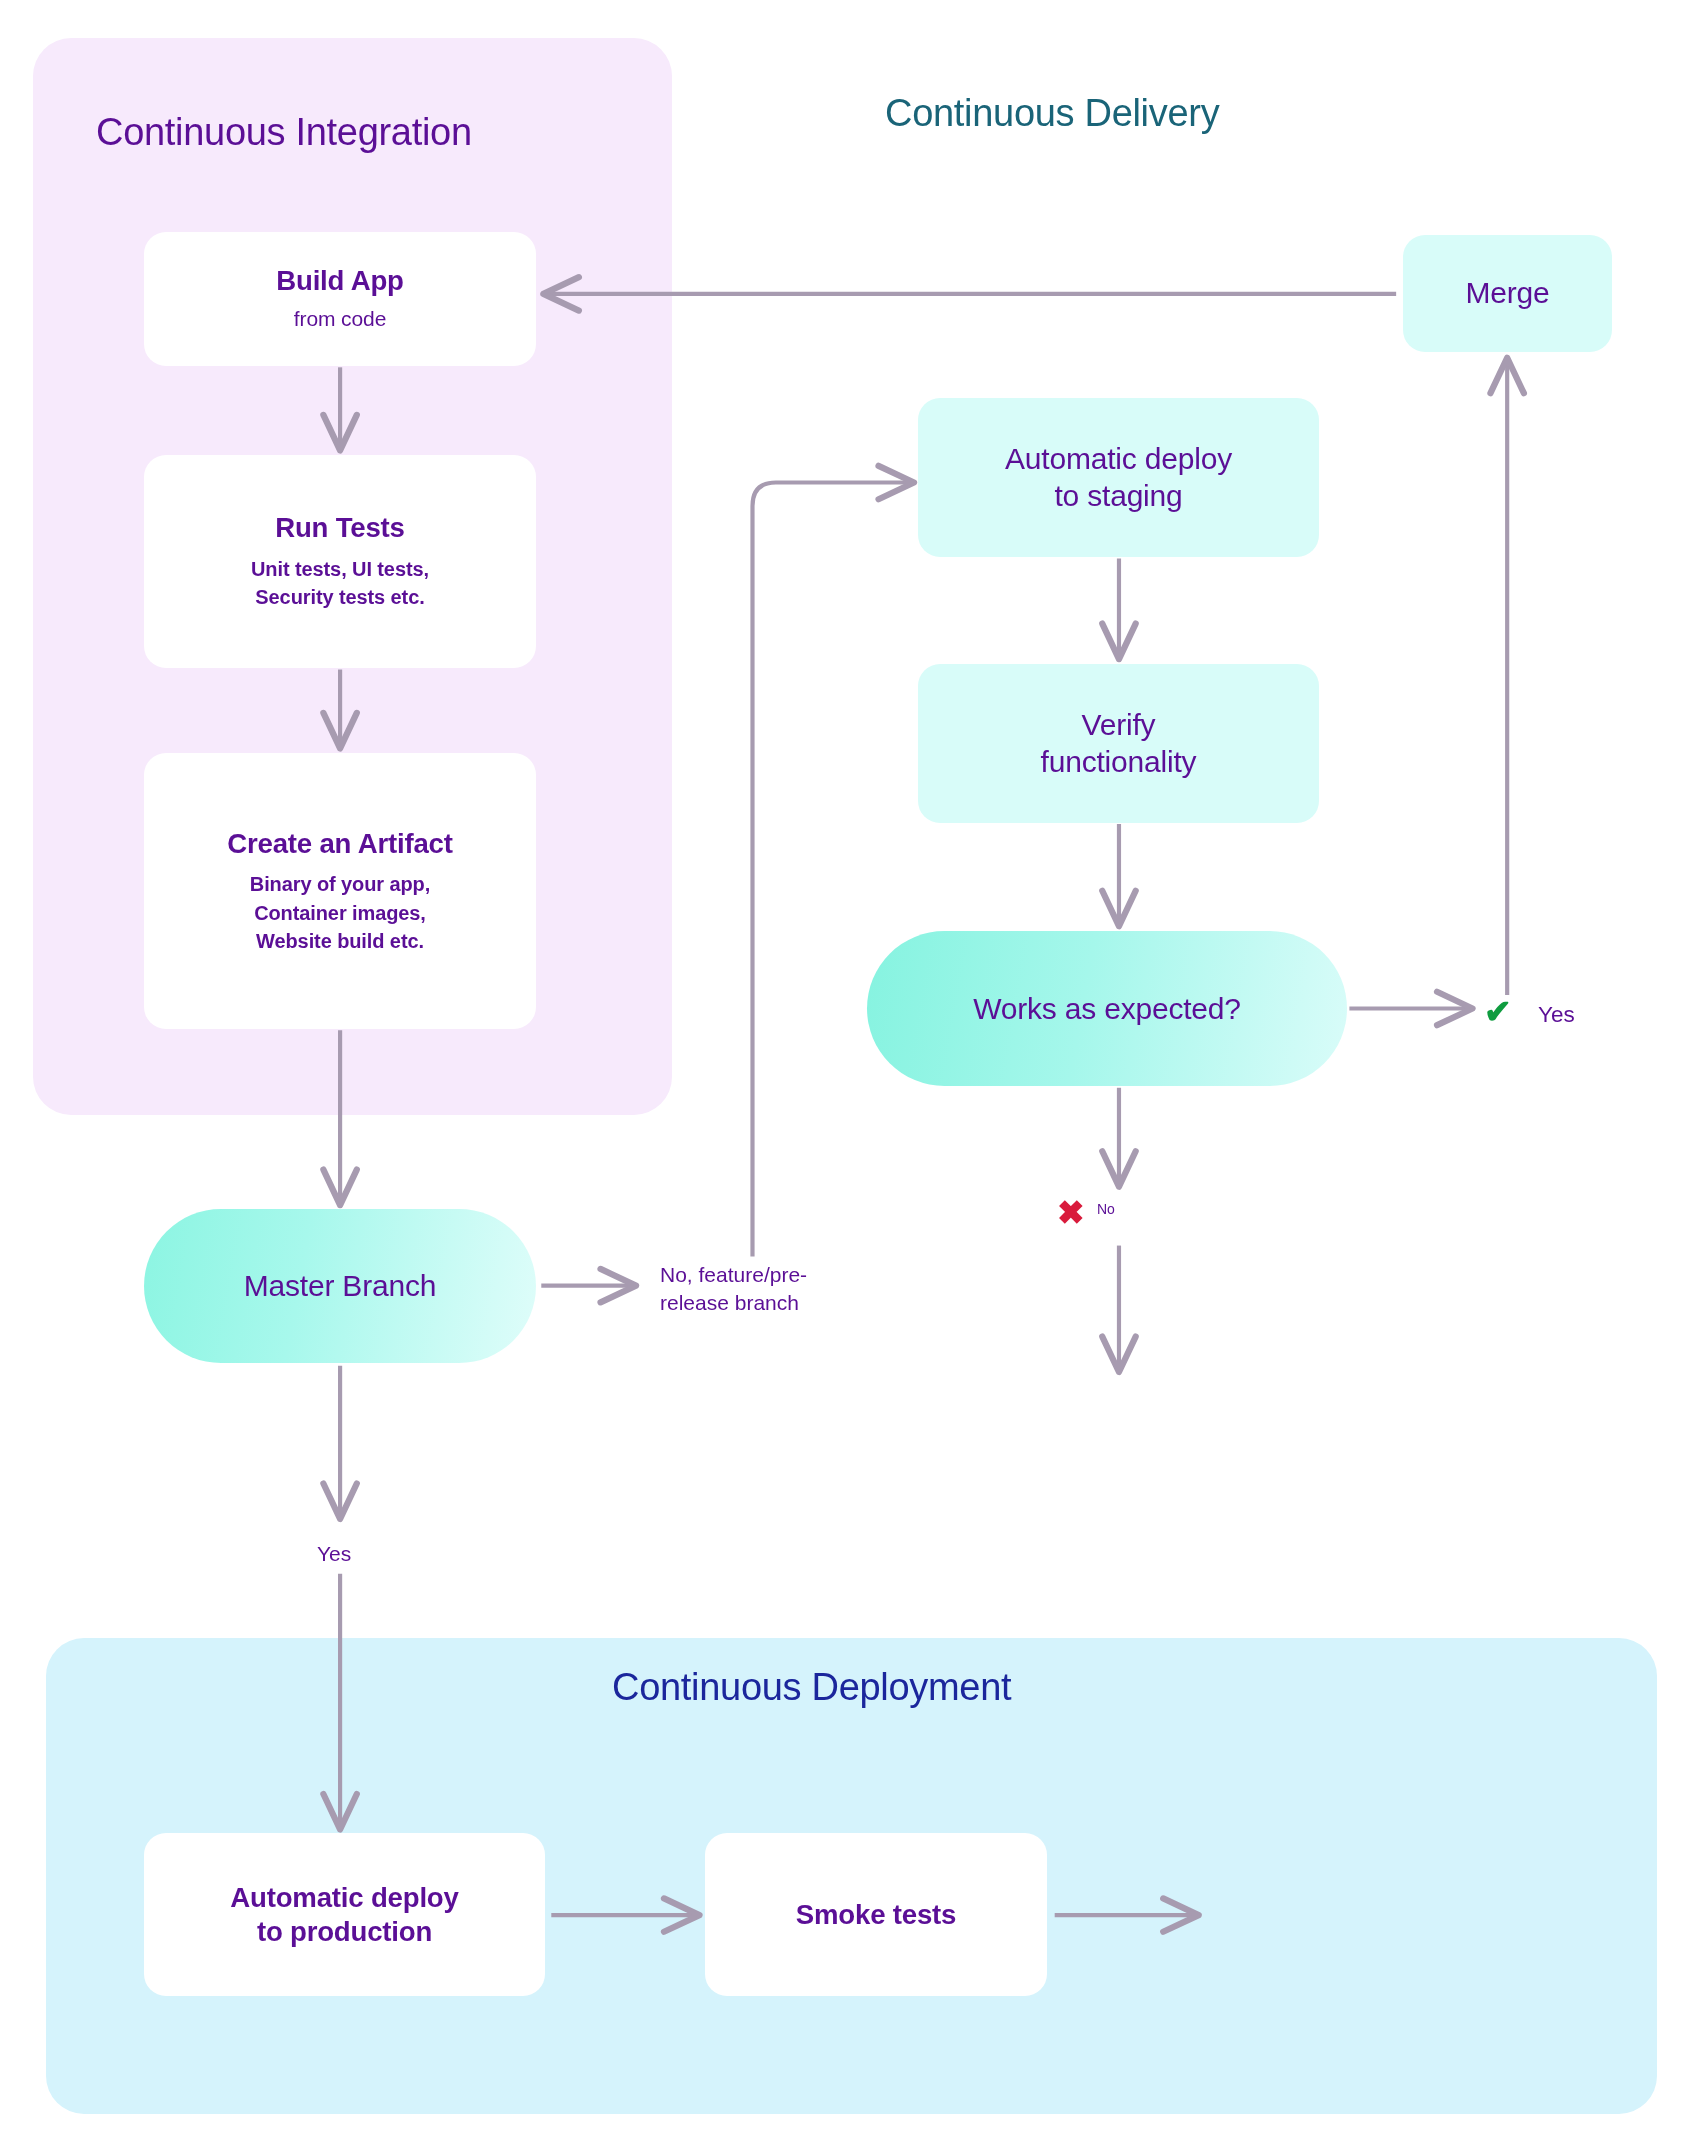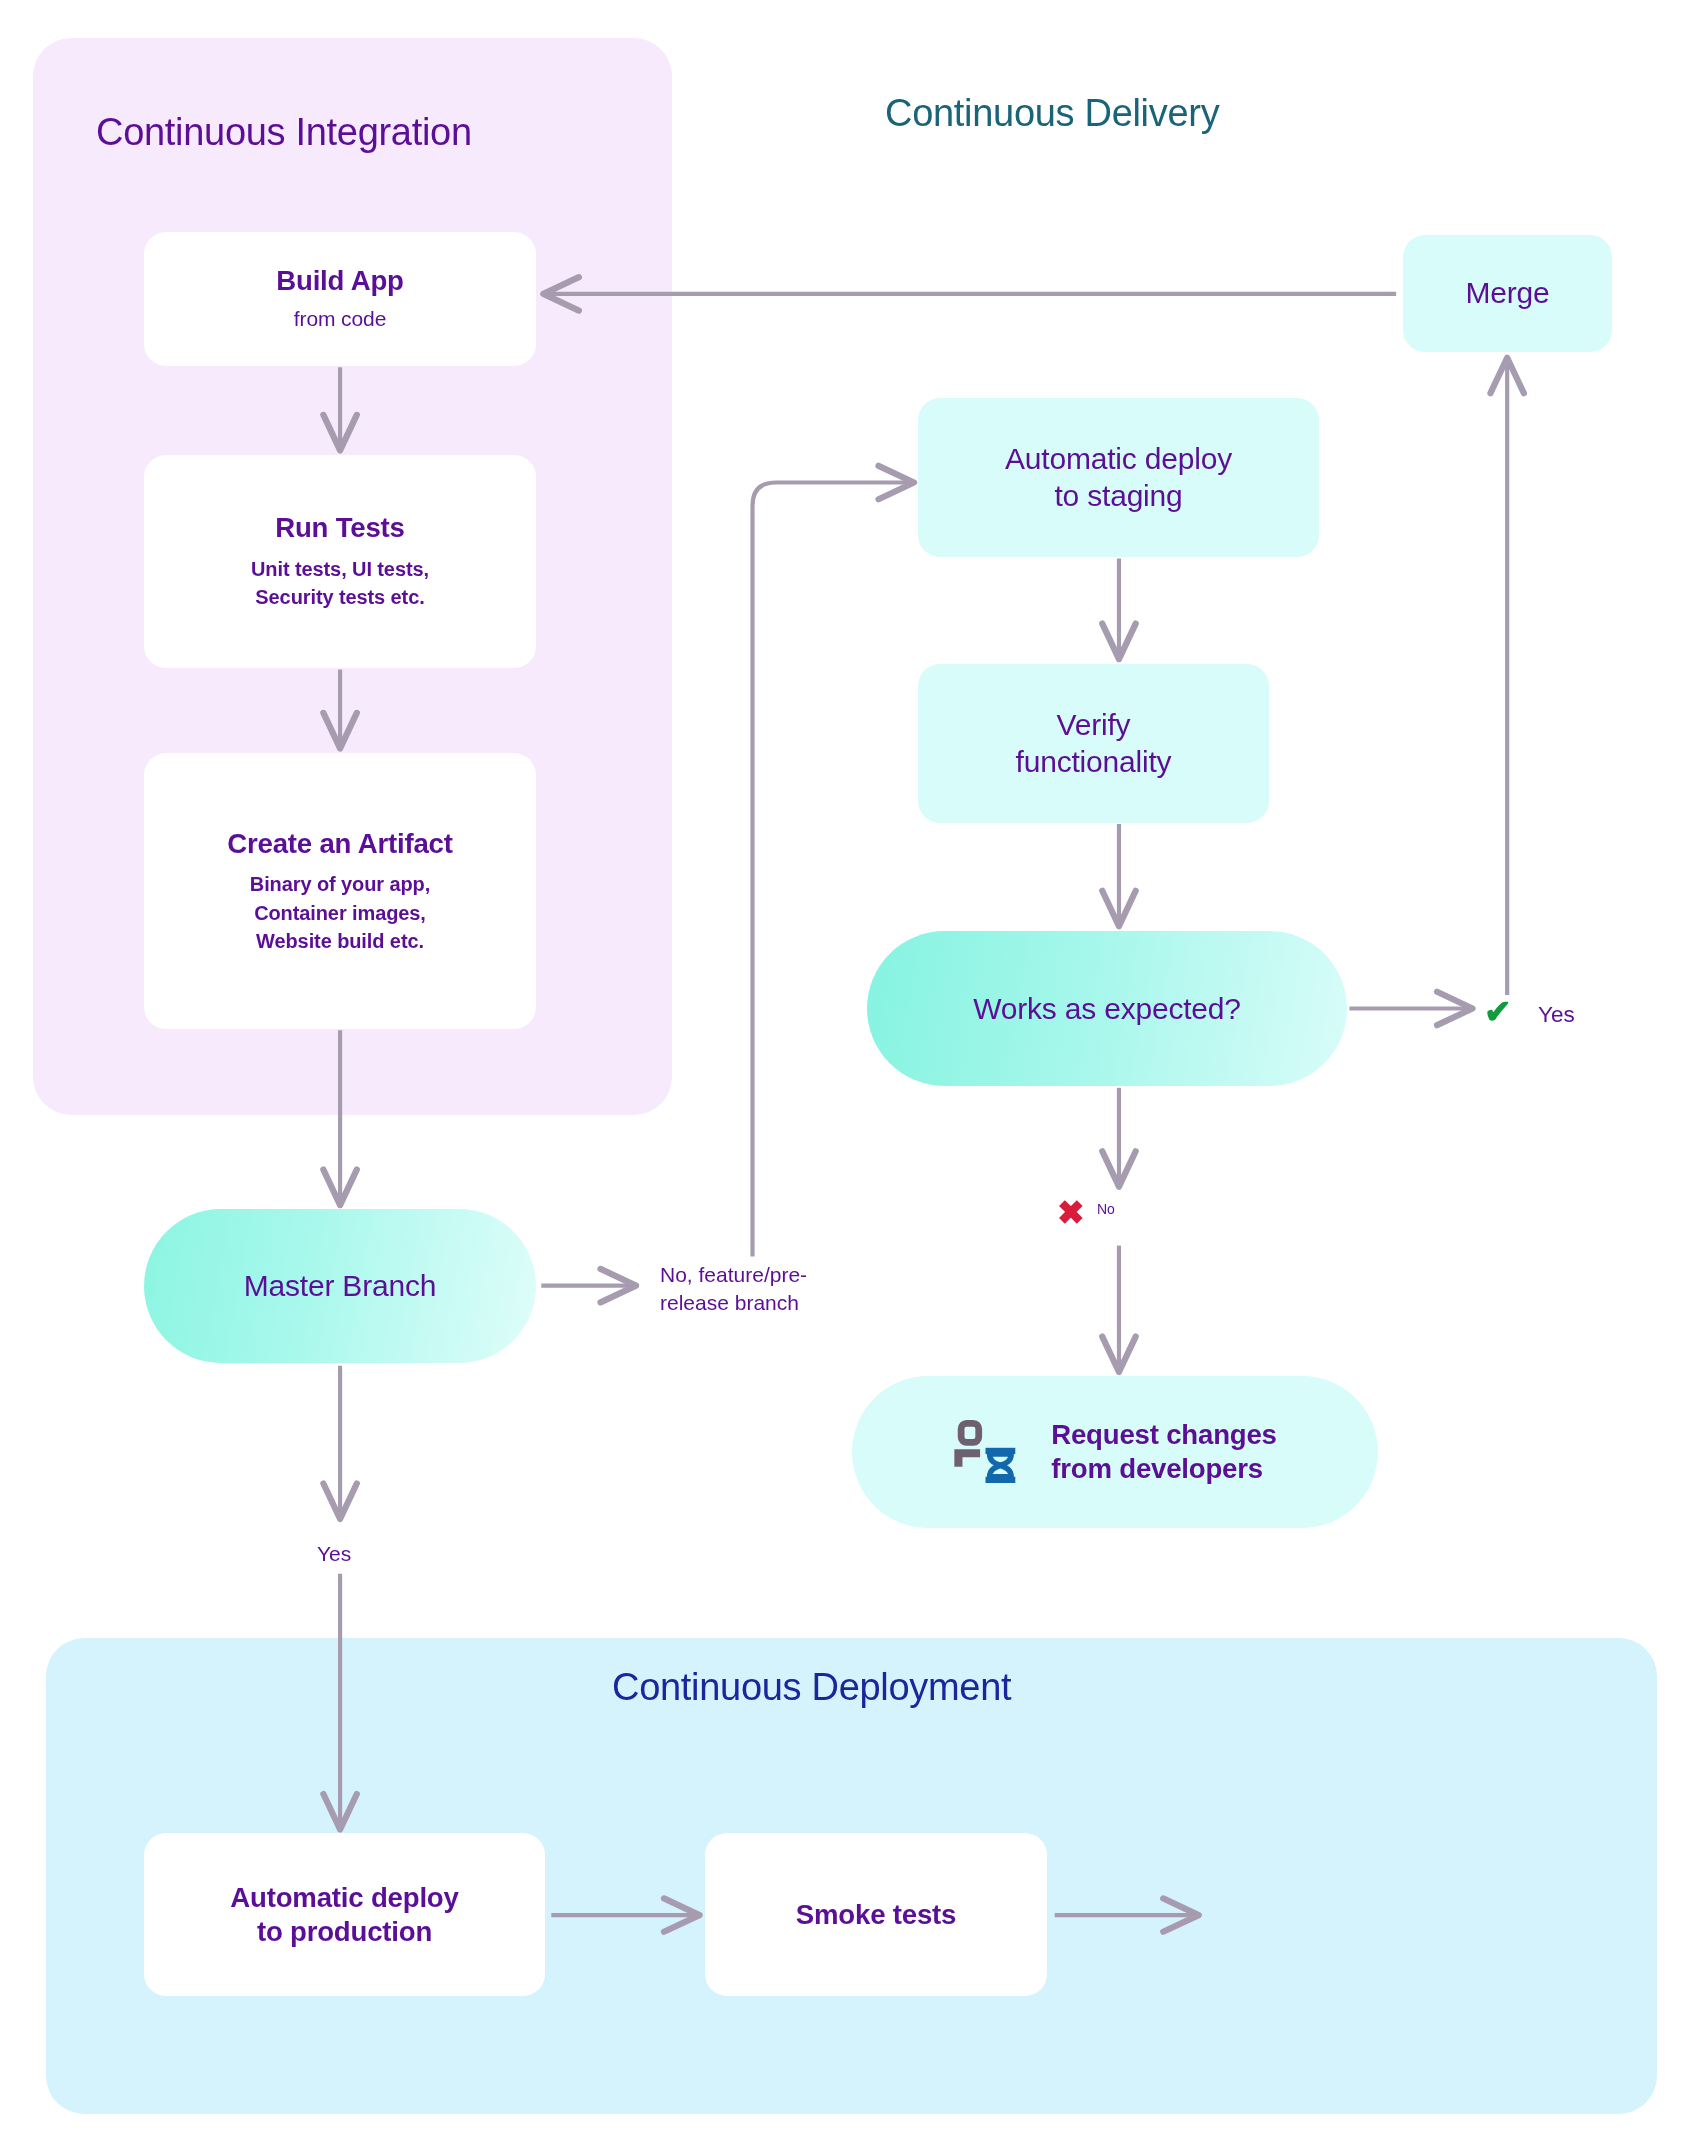--- a/index.html
+++ b/index.html
@@ -95,21 +95,21 @@
   }
   .white { background: #ffffff; }
   .mint  { background: #d8fcf9; }
 
   #n-build      { left: 144px;  top: 232px;  width: 392px; height: 134px; }
   #n-runtests   { left: 144px;  top: 455px;  width: 392px; height: 213px; }
   #n-artifact   { left: 144px;  top: 753px;  width: 392px; height: 276px; }
 
   #n-merge      { left: 1403px; top: 235px;  width: 209px; height: 117px; }
   #n-staging    { left: 918px; top: 398px;  width: 401px; height: 159px; }
-  #n-verify     { left: 918px; top: 664px;  width: 351px; height: 159px; }
+  #n-verify     { left: 918px; top: 664px;  width: 401px; height: 159px; }
 
   #n-prod       { left: 144px;  top: 1833px; width: 401px; height: 163px; }
   #n-smoke      { left: 705px;  top: 1833px; width: 342px; height: 163px; }
   #n-live       { left: 1204px; top: 1833px; width: 367px; height: 163px; }
 
   
   .pill {
     position: absolute;
     box-sizing: border-box;
     display: flex;
@@ -271,35 +271,20 @@
   </div>
 
   <div class="node mint" id="n-verify">
     <div class="n-title light nl" style="font-size:30px;">Verify<br>functionality</div>
   </div>
 
   <div class="pill" id="n-works">
     <div class="p-title">Works as expected?</div>
   </div>
 
-  <div class="pill" id="n-request">
-    <span class="icon-wrap">
-      <svg width="65" height="65" viewBox="0 0 48 48">
-
-        <rect x="6" y="4" width="13" height="14" rx="4" fill="none" stroke="#6e6070" stroke-width="5"></rect>
-
-        <path d="M4 36 L4 26 L20 26" fill="none" stroke="#6e6070" stroke-width="6" stroke-linecap="butt"></path>
-
-        <rect x="24" y="22" width="22" height="4.6" fill="#1168ad"></rect>
-        <rect x="24" y="43.4" width="22" height="4.6" fill="#1168ad"></rect>
-        <path d="M27 26.6 H43 C43 32 39 33.6 35 35 C39 36.4 43 38 43 43.4 H27 C27 38 31 36.4 35 35 C31 33.6 27 32 27 26.6 Z" fill="none" stroke="#1168ad" stroke-width="4"></path>
-      </svg>
-    </span>
-    <div class="p-title nl">Request changes<br>from developers</div>
-  </div>
 
   <div class="node white" id="n-prod">
     <div class="n-title nl">Automatic deploy<br>to production</div>
   </div>
 
   <div class="node white" id="n-smoke">
     <div class="n-title">Smoke tests</div>
   </div>
 
 

